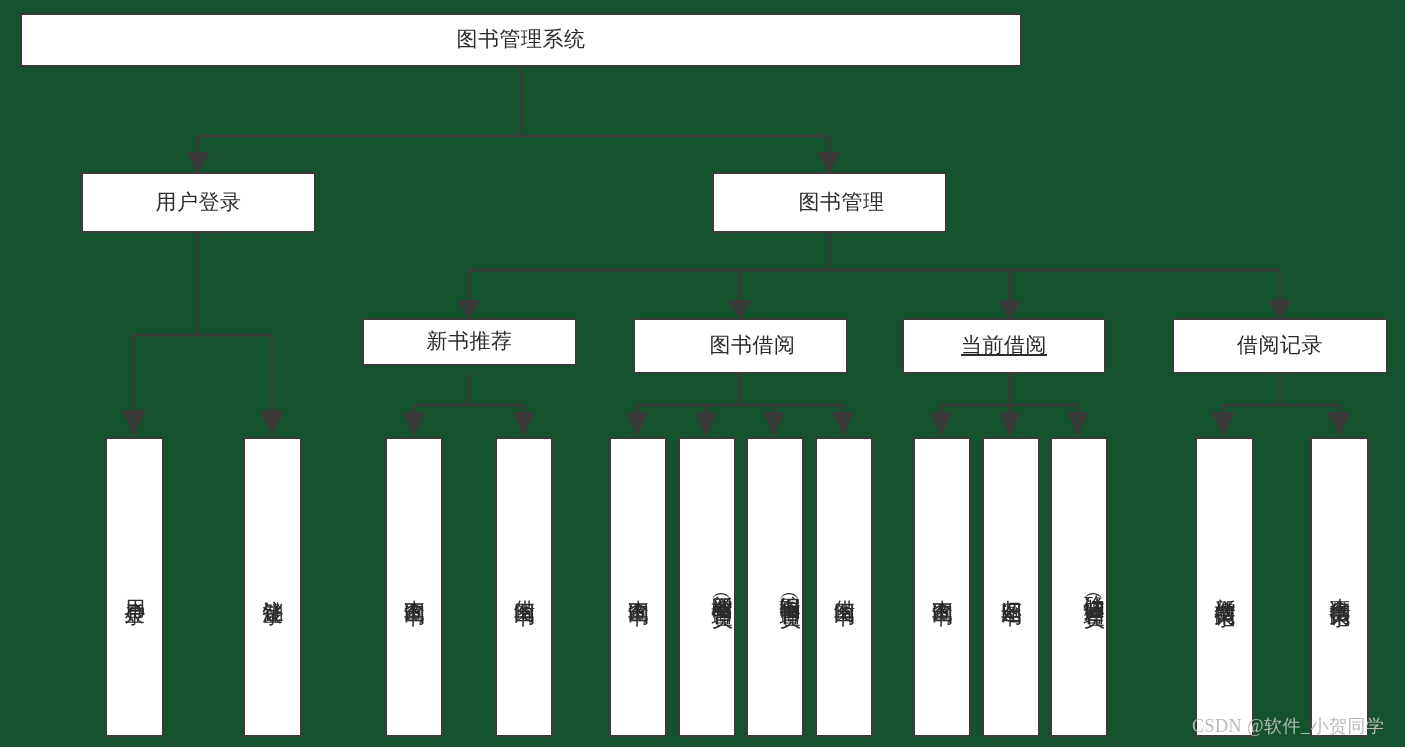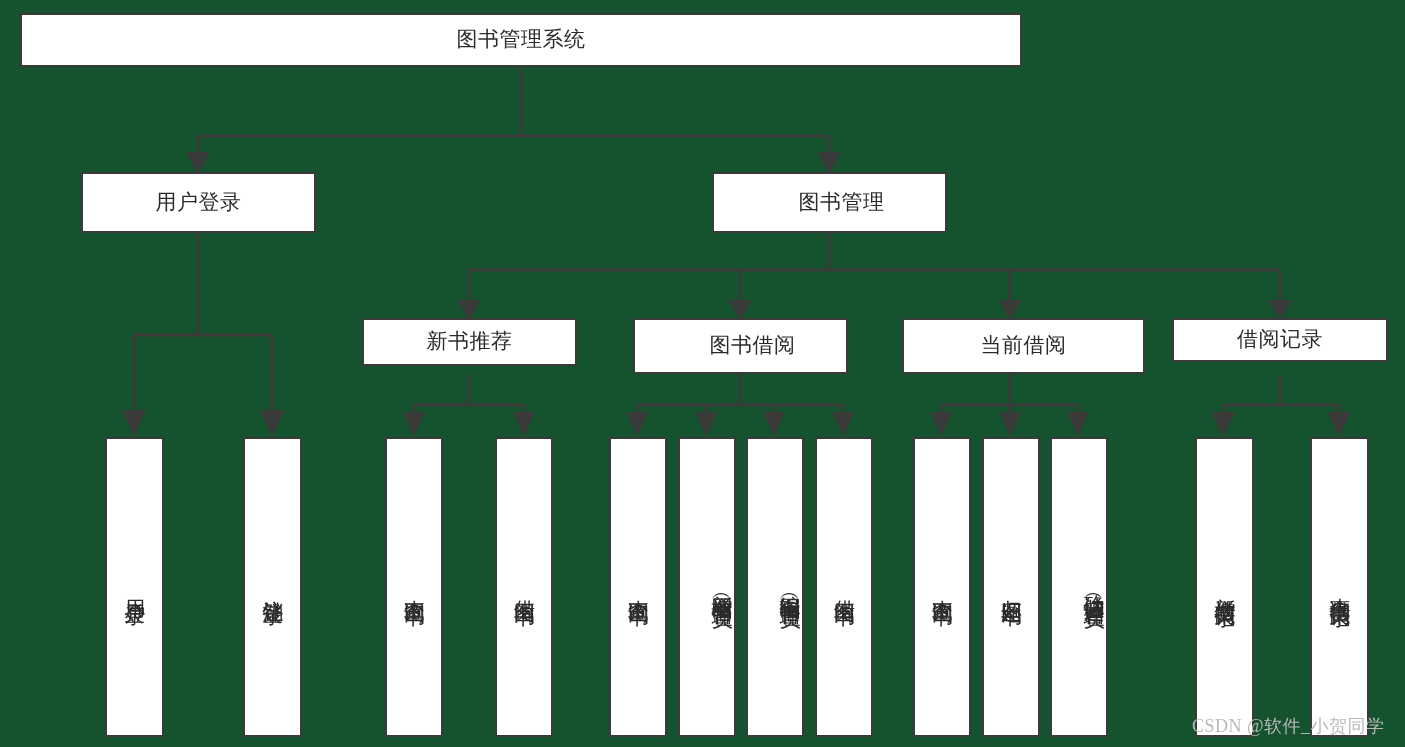--- a/index.html
+++ b/index.html
@@ -160,25 +160,25 @@
   </div>
 
   <div class="node h" style="left:362px; top:318px; width:215px; height:48px;">
     <span class="node-label">新书推荐</span>
   </div>
 
   <div class="node h" style="left:633px; top:318px; width:215px; height:56px;padding-left:24px;">
     <span class="node-label">图书借阅</span>
   </div>
 
-  <div class="node h" style="left:902px; top:318px; width:243px; height:56px;">
+  <div class="node h" style="left:902px; top:318px; width:204px; height:56px;text-decoration:underline;">
     <span class="node-label">当前借阅</span>
   </div>
 
-  <div class="node h" style="left:1172px; top:318px; width:216px; height:44px;">
+  <div class="node h" style="left:1172px; top:318px; width:216px; height:56px;">
     <span class="node-label">借阅记录</span>
   </div>
 
   <div class="node v" style="left:105px; top:437px; width:59px; height:300px;">
     <span class="node-label">用户登录</span>
   </div>
 
   <div class="node v" style="left:243px; top:437px; width:59px; height:300px;">
     <span class="node-label">注销登录</span>
   </div>

